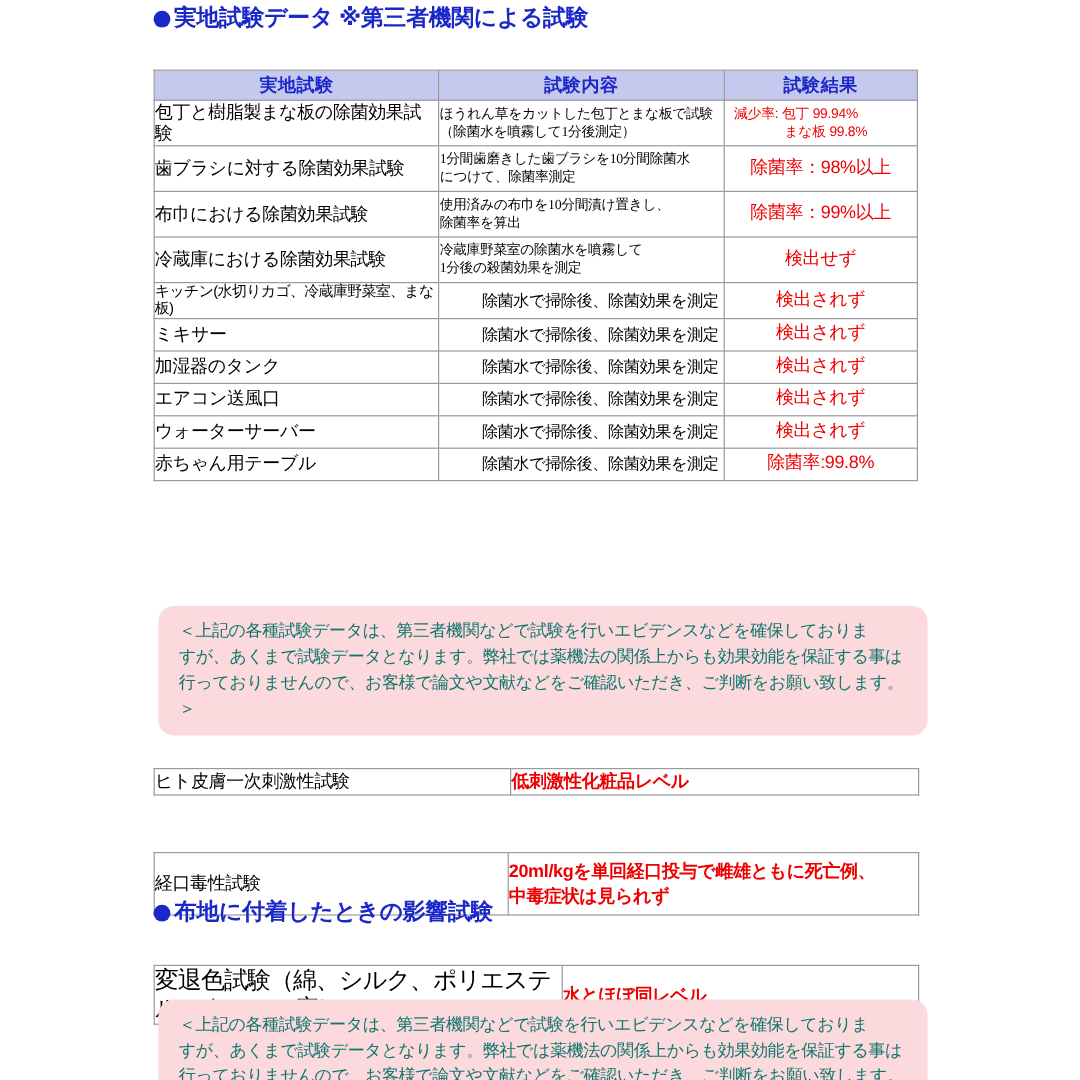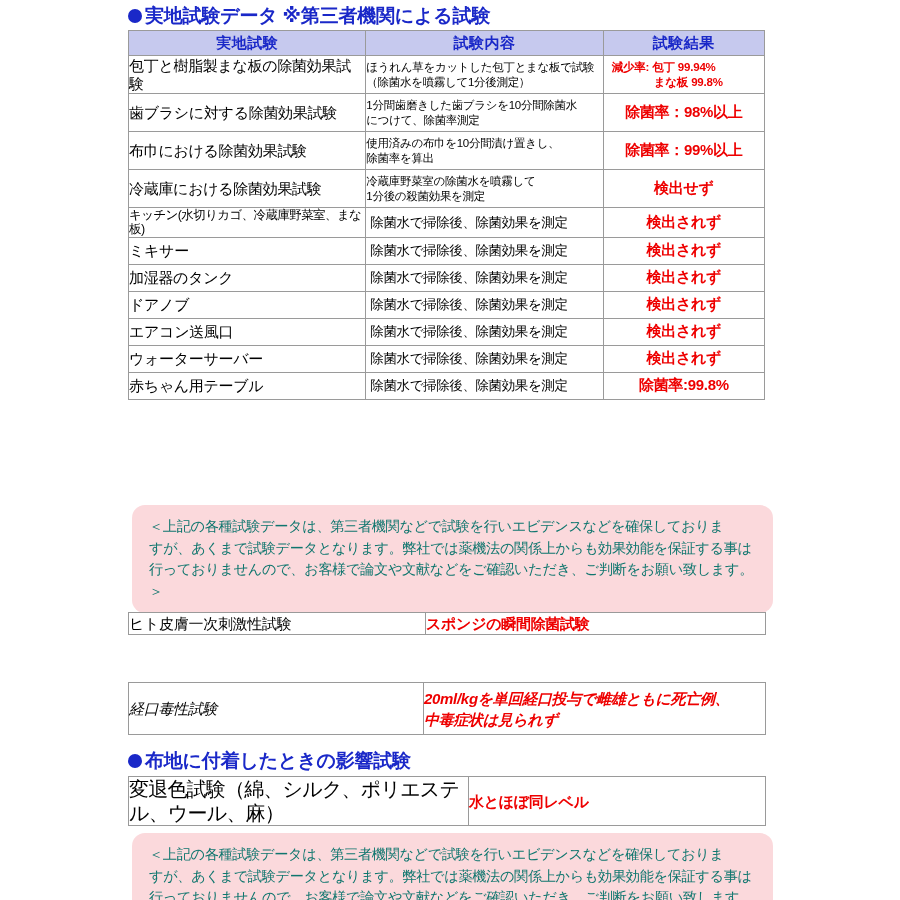--- a/index.html
+++ b/index.html
@@ -40,20 +40,21 @@
     background: #1a28c8;
     flex: 0 0 auto;
   }
 
   
   table.data-table {
     border-collapse: collapse;
     table-layout: fixed;
     border: 1px solid #9a9a9a;
     background: #ffffff;
+    margin-top: 28px;
   }
   table.data-table td, table.data-table th {
     border: 1px solid #9a9a9a;
     padding: 0;
     vertical-align: middle;
     background: #ffffff;
   }
   .th-cell {
     background: #c6c9ee !important;
     color: #1a28c8;
@@ -78,30 +79,31 @@
   }
   .cell-name.sm {
     font-size: 12.5px;
     letter-spacing: -0.6px;
   }
   .cell-desc {
     font-size: 11.5px;
     padding: 3px 5px 3px 6px;
     line-height: 1.28;
     letter-spacing: -0.3px;
+    font-family: Liberation Serif, serif;
   }
   .cell-desc.big {
     font-size: 13.5px;
     letter-spacing: -0.4px;
-    text-align: left;
+    text-align: right;
     padding: 3px 4px;
   }
   .cell-res {
     color: #ee0000;
-    font-weight: bold;
+    font-weight: normal;
     font-size: 15px;
     text-align: center;
     padding: 3px 4px;
     line-height: 1.25;
     letter-spacing: -0.3px;
   }
   .cell-res.small {
     font-size: 11.5px;
     text-align: left;
     padding-left: 8px;
@@ -221,25 +223,20 @@
           <td class="cell-name">ミキサー</td>
           <td class="cell-desc big">除菌水で掃除後、除菌効果を測定</td>
           <td class="cell-res">検出されず</td>
         </tr>
         <tr class="row-short">
           <td class="cell-name">加湿器のタンク</td>
           <td class="cell-desc big">除菌水で掃除後、除菌効果を測定</td>
           <td class="cell-res">検出されず</td>
         </tr>
         <tr class="row-short">
-          <td class="cell-name">ドアノブ</td>
-          <td class="cell-desc big">除菌水で掃除後、除菌効果を測定</td>
-          <td class="cell-res">検出されず</td>
-        </tr>
-        <tr class="row-short">
           <td class="cell-name">エアコン送風口</td>
           <td class="cell-desc big">除菌水で掃除後、除菌効果を測定</td>
           <td class="cell-res">検出されず</td>
         </tr>
         <tr class="row-short">
           <td class="cell-name">ウォーターサーバー</td>
           <td class="cell-desc big">除菌水で掃除後、除菌効果を測定</td>
           <td class="cell-res">検出されず</td>
         </tr>
         <tr class="row-short">
@@ -260,35 +257,35 @@
 
   <div class="abs" style="left:128px; top:612px;">
     <table class="data-table mini-table">
       <colgroup>
           <col style="width:297px;">
           <col style="width:340px;">
         </colgroup>
       <tbody>
         <tr>
           <td class="mini-label">ヒト皮膚一次刺激性試験</td>
-          <td class="mini-value">スポンジの瞬間除菌試験</td>
+          <td class="mini-value">低刺激性化粧品レベル</td>
         </tr>
       </tbody>
     </table>
   </div>
 
 
   <div class="abs" style="left:128px; top:682px;">
     <table class="data-table mini-table">
       <colgroup>
           <col style="width:295px;">
           <col style="width:342px;">
         </colgroup>
       <tbody>
-        <tr style="height:52px;font-style:italic;">
+        <tr style="height:52px;">
           <td class="mini-label">経口毒性試験</td>
           <td class="mini-value">
             <div>20ml/kgを単回経口投与で雌雄ともに死亡例、</div>
             <div>中毒症状は見られず</div>
           </td>
         </tr>
       </tbody>
     </table>
   </div>
 

